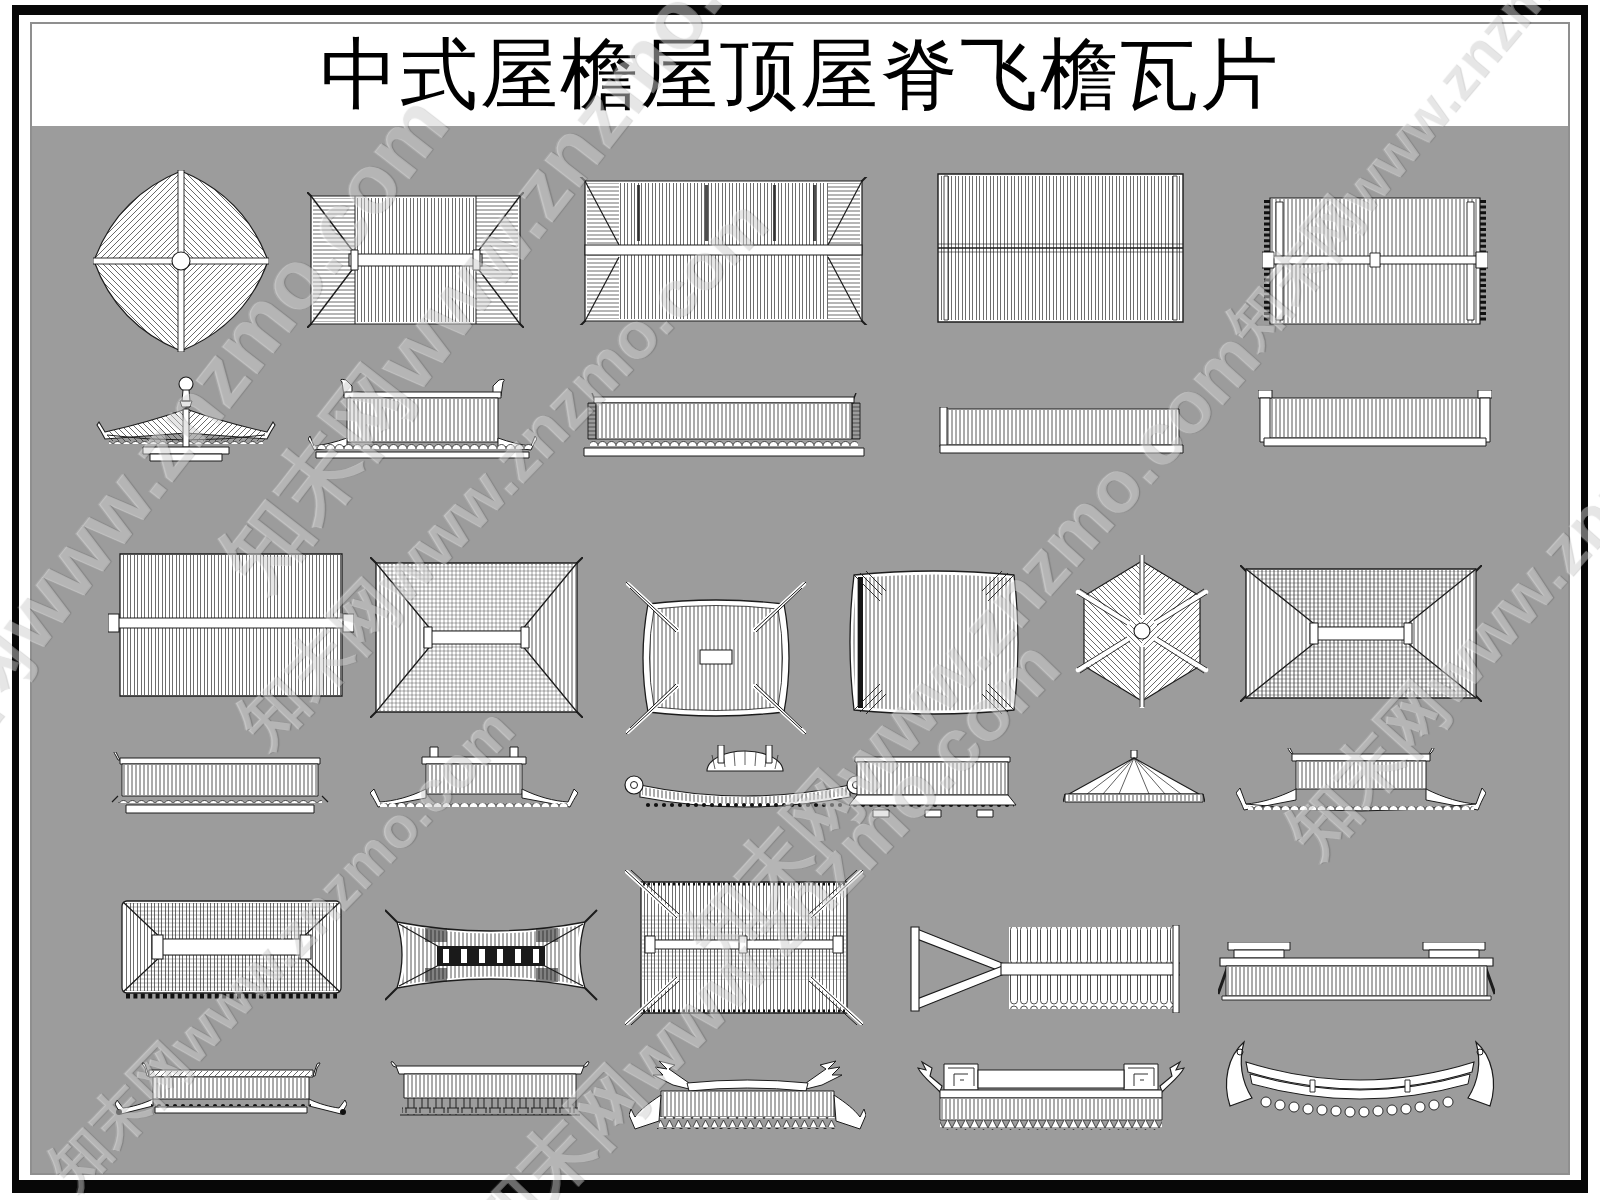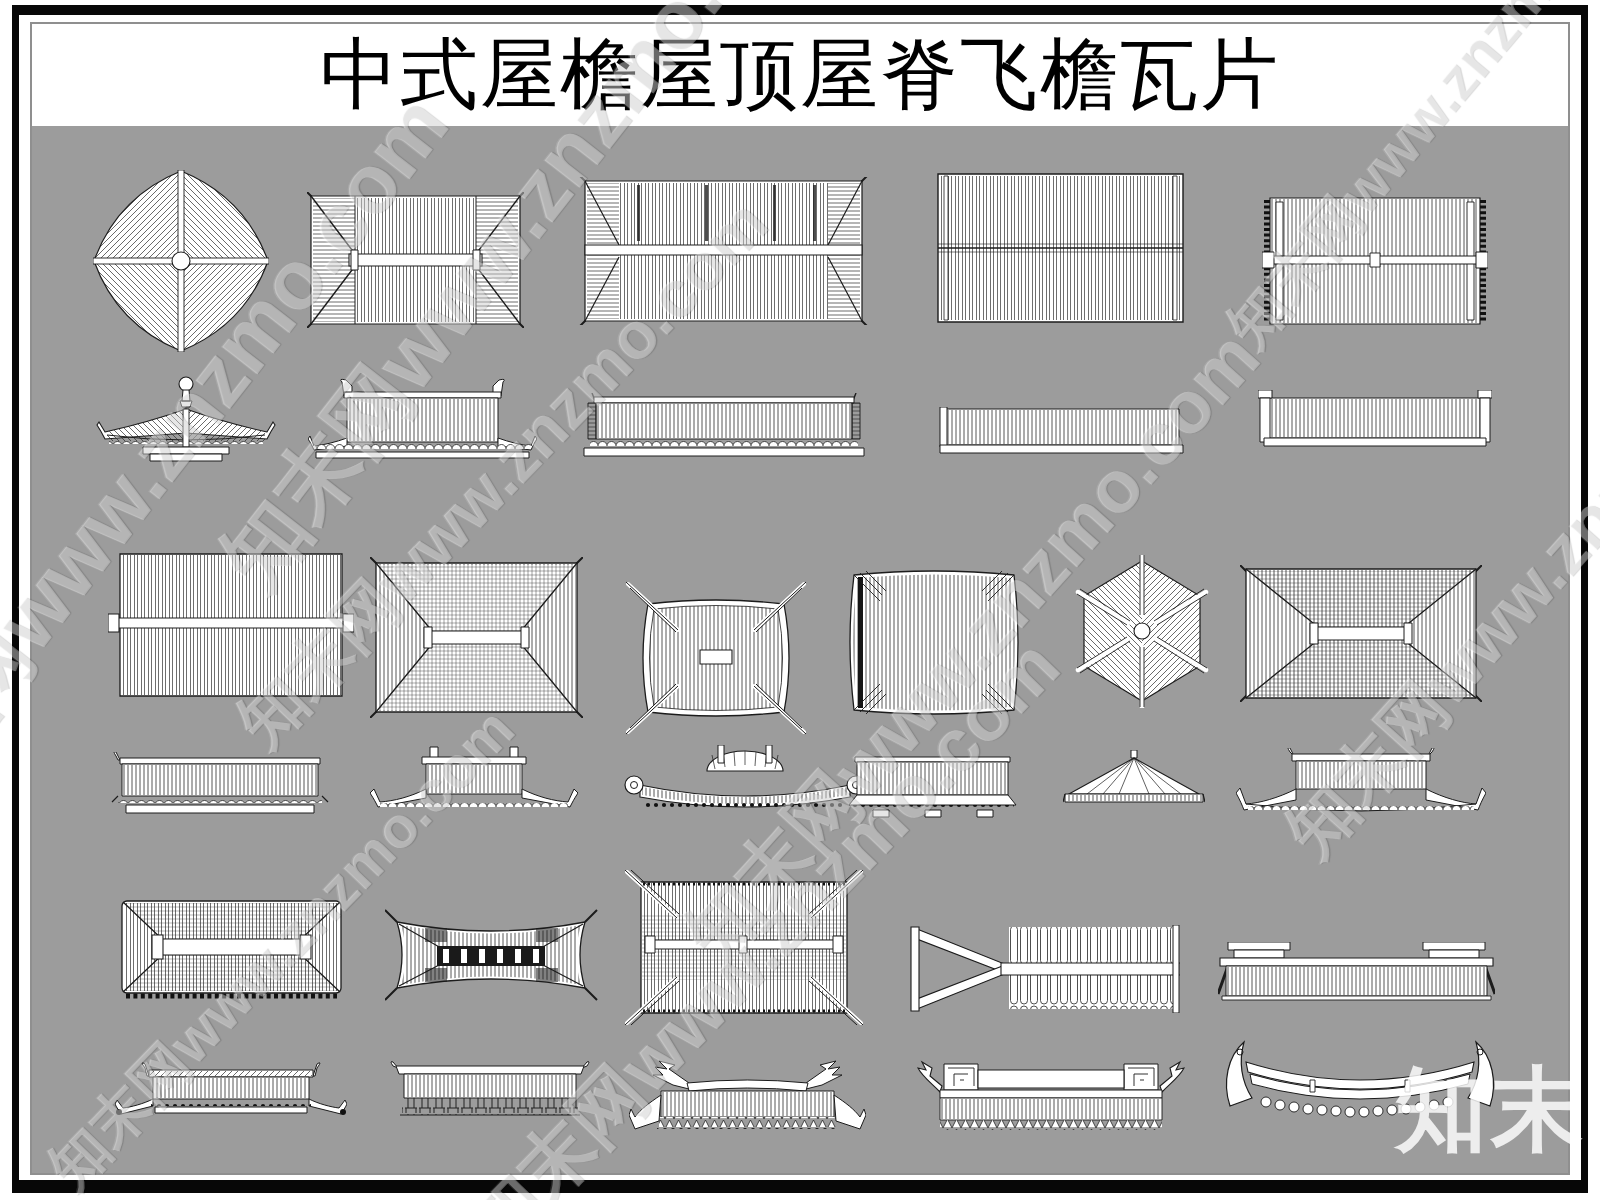--- a/index.html
+++ b/index.html
@@ -500,15 +500,14 @@
 
   <div class="wm" style="left:240px;top:520px;font-size:84px;transform:rotate(-52deg)">知末网www.znzmo.com</div>
   <div class="wm" style="left:-140px;top:780px;font-size:84px;transform:rotate(-52deg)">知末网www.znzmo.com</div>
   <div class="wm" style="left:250px;top:690px;font-size:66px;transform:rotate(-46deg)">知末网www.znzmo.com</div>
   <div class="wm" style="left:700px;top:900px;font-size:74px;transform:rotate(-48deg)">知末网www.znzmo.com</div>
   <div class="wm" style="left:1300px;top:800px;font-size:68px;transform:rotate(-48deg)">知末网www.znzmo.com</div>
   <div class="wm" style="left:480px;top:1190px;font-size:74px;transform:rotate(-46deg)">知末网www.znzmo.com</div>
   <div class="wm" style="left:60px;top:1140px;font-size:58px;transform:rotate(-46deg)">知末网www.znzmo.com</div>
   <div class="wm" style="left:1240px;top:300px;font-size:58px;transform:rotate(-50deg)">知末网www.znzmo.com</div>
 
-  <div id="logo">知末</div>
 
 </div>
 
 </body></html>

